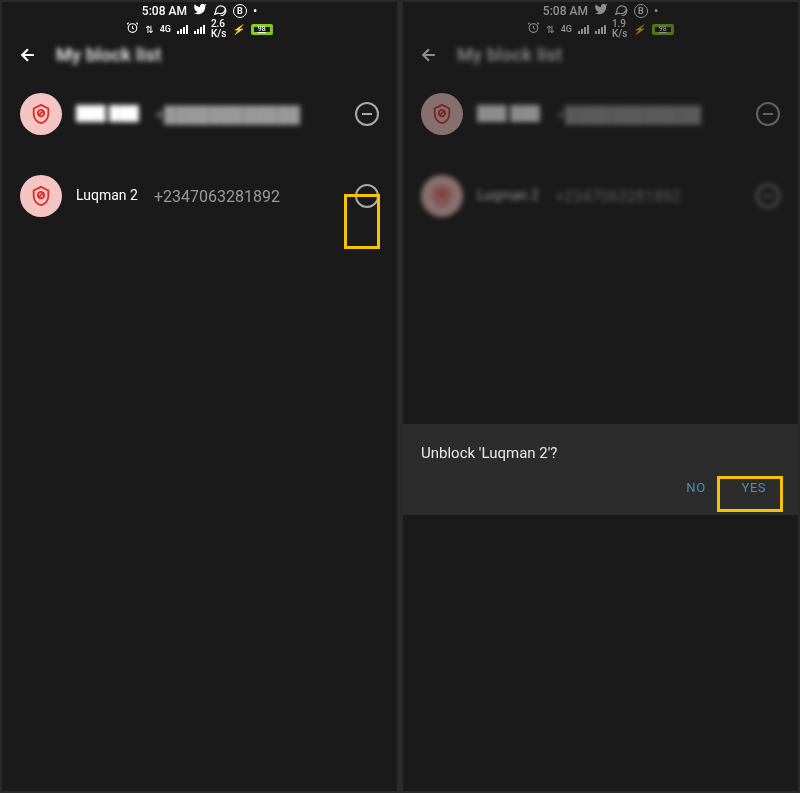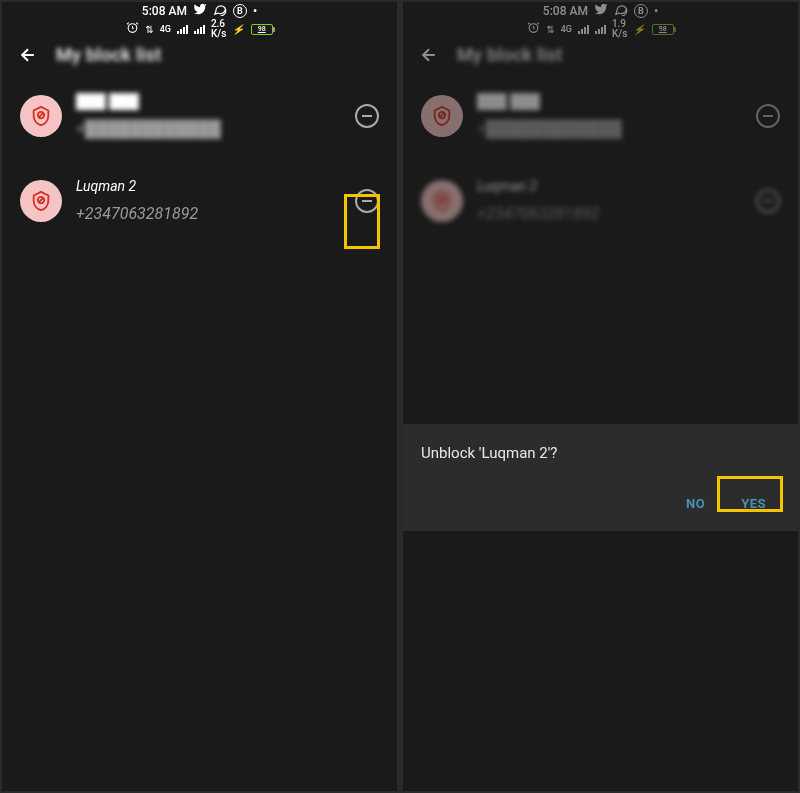--- a/index.html
+++ b/index.html
@@ -79,23 +79,22 @@
       flex-shrink: 0;
     }
     .shield-icon {
       width: 22px;
       height: 22px;
       color: #d93025;
     }
     .contact-info {
       flex: 1;
       display: flex;
-      flex-direction: column;
-      gap: 10px;
-      font-style: italic;
+      flex-direction: row;
+      gap: 16px;
     }
     .contact-name {
       color: #fff;
       font-size: 14px;
       font-weight: 400;
     }
     .contact-number {
       color: #9a9a9a;
       font-size: 16px;
     }
@@ -129,31 +128,31 @@
       position: absolute;
       left: 0;
       right: 0;
       top: 422px;
       background: #2c2c2c;
       padding: 20px 18px 12px 18px;
     }
     .dialog-text {
       color: #e8e8e8;
       font-size: 15px;
-      margin-bottom: 26px;
+      margin-bottom: 10px;
     }
     .dialog-actions {
       display: flex;
       justify-content: flex-end;
       gap: 8px;
     }
     .dialog-btn {
       color: #4a8fb5;
       font-size: 13px;
-      font-weight: 700;
+      font-weight: 400;
       padding: 8px 14px;
       cursor: pointer;
       letter-spacing: 0.5px;
     }
     .signal-bars {
       display: inline-flex;
       align-items: flex-end;
       gap: 1px;
       height: 10px;
     }
@@ -161,21 +160,21 @@
       width: 2px;
       background: #fff;
     }
     .signal-bars span:nth-child(1){height:3px}
     .signal-bars span:nth-child(2){height:5px}
     .signal-bars span:nth-child(3){height:7px}
     .signal-bars span:nth-child(4){height:9px}
     .battery {
       width: 22px;
       height: 11px;
-      border: 1px solid #84cc16;
+      border: 3px solid #84cc16;
       border-radius: 2px;
       position: relative;
       display: flex;
       align-items: center;
       justify-content: center;
       font-size: 7px;
       color: #fff;
       text-decoration: underline;
     }
     .battery::after{

